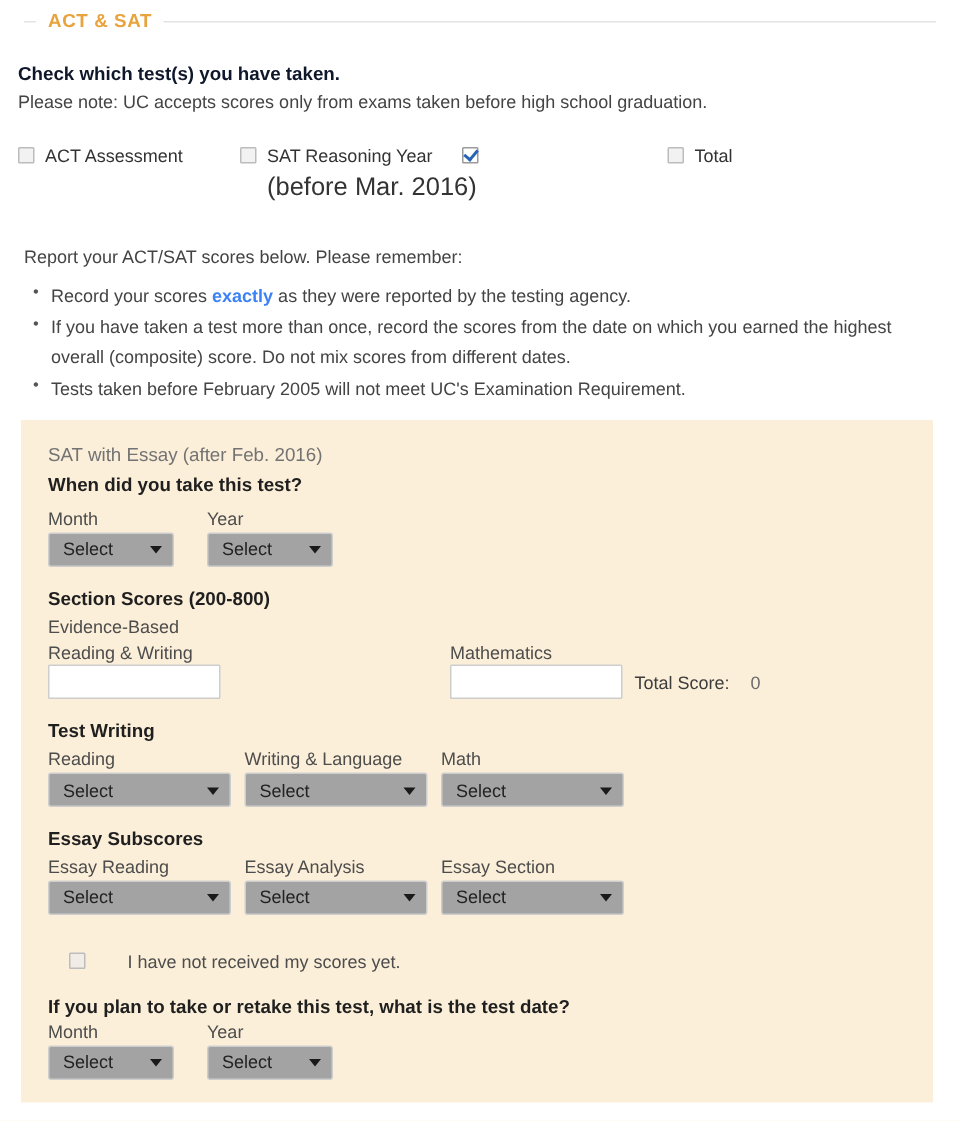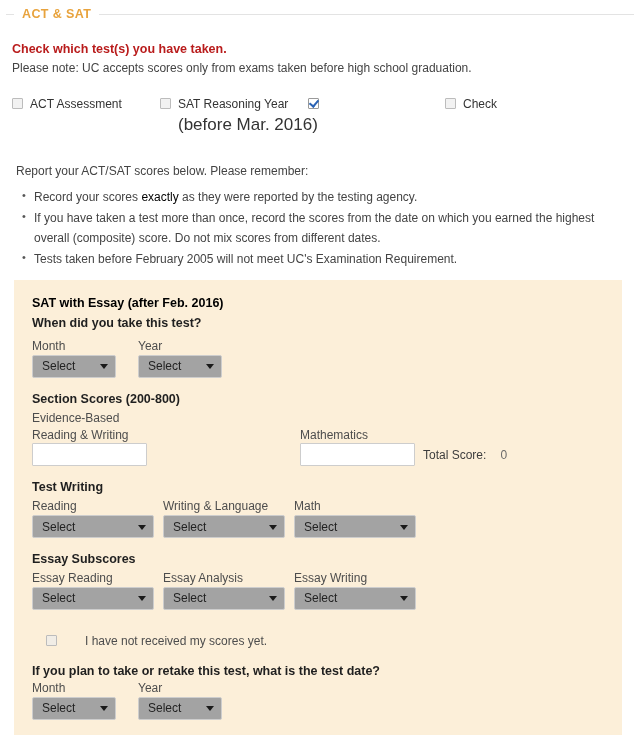--- a/index.html
+++ b/index.html
@@ -15,21 +15,21 @@
     font-size: 12px;
     color: #333333;
     overflow: hidden;
     position: relative;
   }
 
   
   .section-head {
     display: flex;
     align-items: center;
-    padding: 0 6px;
+    padding: 0 16px;
     height: 28px;
     box-sizing: border-box;
   }
   .rule-left {
     width: 8px;
     height: 1px;
     background: #e3e3e3;
     flex: none;
   }
   .section-head-title {
@@ -46,21 +46,21 @@
     background: #e3e3e3;
   }
 
   
   .intro {
     padding: 12px 12px 0 12px;
   }
   .intro-strong {
     font-weight: bold;
     font-size: 12.5px;
-    color: #b91c1c;
+    color: #0f172a;
     line-height: 1.55;
   }
   .intro-note {
     font-size: 12px;
     color: #444444;
     line-height: 1.55;
   }
 
   
   .check-row {
@@ -131,36 +131,36 @@
     margin-bottom: 2px;
   }
   ul.bullets li::before {
     content: "\2022";
     position: absolute;
     left: -12px;
     top: -1px;
     color: #555555;
     font-size: 11px;
   }
-  ul.bullets li b { font-weight: normal; color: #000000; }
+  ul.bullets li b { font-weight: bold; color: #3b82f6; }
 
   
   .panel {
     position: absolute;
     left: 14px;
     top: 280px;
     width: 608px;
     height: 455px;
     background: #fcefd9;
     box-sizing: border-box;
     padding: 14px 18px 0 18px;
   }
   .panel-title {
-    color: #000000;
-    font-weight: bold;
+    color: #737373;
+    font-weight: normal;
     font-size: 12.5px;
     margin: 2px 0 6px 0;
   }
   .q-strong {
     font-weight: bold;
     font-size: 12.5px;
     color: #1f1f1f;
     margin-bottom: 8px;
   }
   .sub-head {
@@ -308,21 +308,21 @@
     </span>
   </div>
 
   <div class="check-item" style="width:137px;">
     <span class="cb checked"></span>
   </div>
 
   <div class="check-item">
     <span class="cb"></span>
     <span class="cb-labels">
-      <div class="cb-label">Check</div>
+      <div class="cb-label">Total</div>
     </span>
   </div>
 
 </div>
 
 <div class="report-line">Report your ACT/SAT scores below. Please remember:</div>
 <ul class="bullets">
   <li><span>Record your scores </span><b>exactly</b><span> as they were reported by the testing agency.</span></li>
   <li><span>If you have taken a test more than once, record the scores from the date on which you earned the highest overall (composite) score. Do not mix scores from different dates.</span></li>
   <li><span>Tests taken before February 2005 will not meet UC's Examination Requirement.</span></li>
@@ -408,21 +408,21 @@
         </div>
       </div>
       <div class="tri-col">
         <div class="fld-label">Essay Analysis</div>
         <div class="sel sel-lg">
           <span>Select</span>
           <span class="arrow"></span>
         </div>
       </div>
       <div class="tri-col">
-        <div class="fld-label">Essay Writing</div>
+        <div class="fld-label">Essay Section</div>
         <div class="sel sel-lg">
           <span>Select</span>
           <span class="arrow"></span>
         </div>
       </div>
     </div>
   </div>
 
   <div class="notrec-row">
     <span class="notrec-cb"></span>

